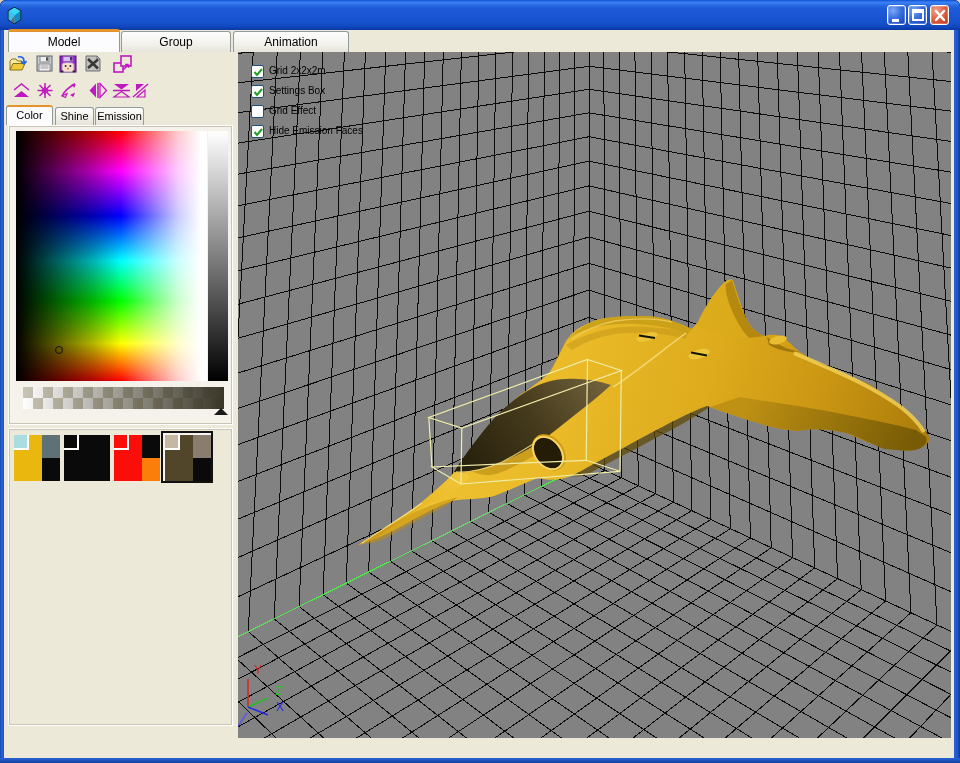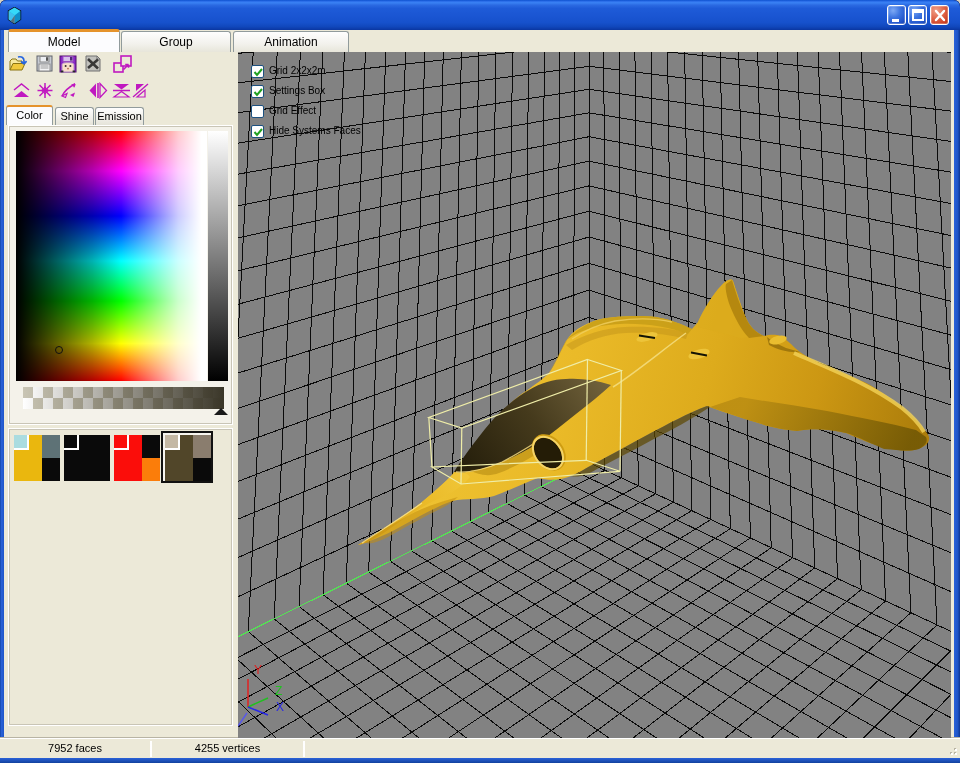--- a/index.html
+++ b/index.html
@@ -201,36 +201,20 @@
         </div>
    <div id="sw4sel">
           <div class="sw" style="left:2px;top:2px">
             <div class="m" style="background:#514629"></div>
             <div class="tr" style="background:#8a7d6e"></div>
             <div class="br" style="background:#0a0a0a"></div>
             <div class="tl" style="background:#c4b8a4"></div>
           </div>
         </div>
  </div>
-</div>
-<div id="status">
- <div class="cell" style="left:0;width:152px;text-align:center">7952 faces</div>
- <div class="cell" style="left:152px;width:153px;text-align:center">4255 vertices</div>
- <svg id="grip" width="12" height="12">
-        <g fill="#b8b4a4">
-          <rect x="8" y="8" width="2" height="2"></rect>
-          <rect x="8" y="4" width="2" height="2"></rect>
-          <rect x="4" y="8" width="2" height="2"></rect>
-        </g>
-        <g fill="#fff">
-          <rect x="9" y="9" width="2" height="2"></rect>
-          <rect x="9" y="5" width="2" height="2"></rect>
-          <rect x="5" y="9" width="2" height="2"></rect>
-        </g>
-      </svg>
 </div>
 <div id="vp">
 <svg class="scene" width="713" height="686" viewBox="0 0 713 686">
 <g class="grid" shape-rendering="crispEdges">
           <line x1="351.0" y1="410.8" x2="351.0" y2="-73.8"></line>
 <line x1="335.5" y1="418.5" x2="336.6" y2="-73.2"></line>
 <line x1="319.5" y1="426.4" x2="321.9" y2="-72.5"></line>
 <line x1="303.1" y1="434.5" x2="306.9" y2="-71.8"></line>
 <line x1="286.3" y1="442.9" x2="291.3" y2="-71.1"></line>
 <line x1="268.9" y1="451.5" x2="275.4" y2="-70.4"></line>
@@ -471,14 +455,14 @@
         </svg>
       </div>
 <div class="cblbl" style="left:31px;top:33px">Settings Box</div>
 <div class="cb" style="left:13px;top:53px"></div>
 <div class="cblbl" style="left:31px;top:53px">Grid Effect</div>
 <div class="cb" style="left:13px;top:73px">
         <svg width="13" height="13">
           <path d="M2.5 6 L5 9 L10 3" fill="none" stroke="#21a121" stroke-width="2"></path>
         </svg>
       </div>
-<div class="cblbl" style="left:31px;top:73px">Hide Systems Faces</div>
+<div class="cblbl" style="left:31px;top:73px">Hide Emission Faces</div>
 </div>
 </div>
 </body></html>

